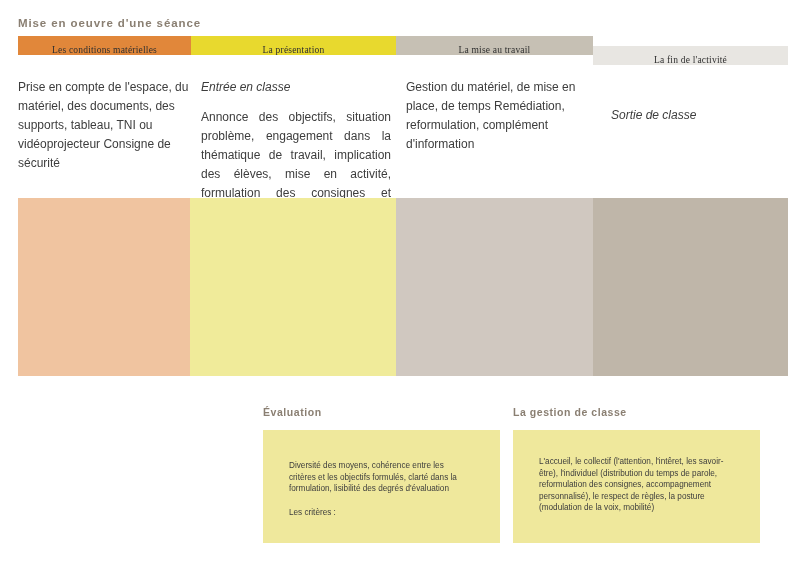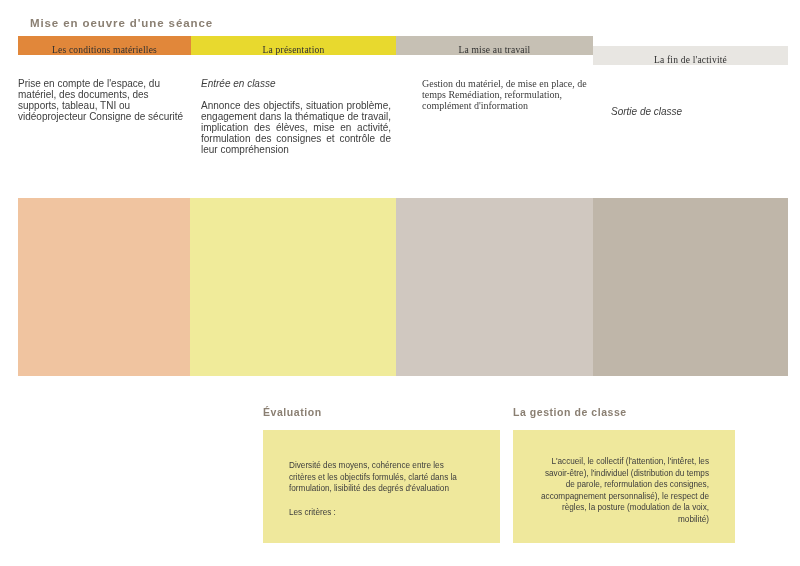--- a/index.html
+++ b/index.html
@@ -17,21 +17,21 @@
   }
 
   .page {
     position: absolute;
     inset: 0;
   }
 
   
   .main-title {
     position: absolute;
-    left: 30px;
+    left: 18px;
     top: 17px;
     font-size: 11.5px;
     font-weight: bold;
     letter-spacing: 0.9px;
     color: #8a7f72;
     white-space: nowrap;
   }
 
   
   .phase-band {
@@ -59,43 +59,43 @@
   .desc-row {
     position: absolute;
     left: 0;
     top: 78px;
     width: 800px;
     height: 110px;
   }
   .desc-col {
     position: absolute;
     top: 0;
-    font-size: 10px;
-    line-height: 11px;
+    font-size: 12px;
+    line-height: 19px;
     color: #3d3d3d;
   }
   .desc-col .lead {
     font-style: italic;
     margin: 0 0 11px 0;
   }
   .desc-col .body {
     margin: 0;
     text-align: justify;
   }
   .desc-col .body.nojust {
     text-align: left;
   }
   .desc-col .trail {
     font-style: italic;
     margin: 0;
   }
 
   .desc-col-1 { left: 18px;  width: 172px; }
   .desc-col-2 { left: 201px; width: 190px; }
-  .desc-col-3 { left: 422px; width: 185px; font-family: Liberation Serif, serif; }
+  .desc-col-3 { left: 406px; width: 185px; }
   .desc-col-4 { left: 611px; width: 177px; }
 
   .spacer-lg { height: 28px; }
 
   
   .block-band {
     position: absolute;
     left: 18px;
     top: 198px;
     width: 770px;
@@ -131,23 +131,22 @@
 
   #eval-heading { left: 263px; top: 406px; }
   #eval-box {
     left: 263px; top: 430px;
     width: 237px; height: 113px;
     padding: 18px 16px 0 14px;
   }
   #gestion-heading { left: 513px; top: 406px; }
   #gestion-box {
     left: 513px; top: 430px;
-    width: 222px; height: 113px;
+    width: 247px; height: 113px;
     padding: 14px 14px 0 14px;
-    text-align: right;
   }
 </style>
 </head>
 <body>
 
 <div class="page">
 
   <div class="main-title" style="color: rgb(138, 127, 114);">Mise en oeuvre d'une séance</div>
 
   <div class="phase-band">

